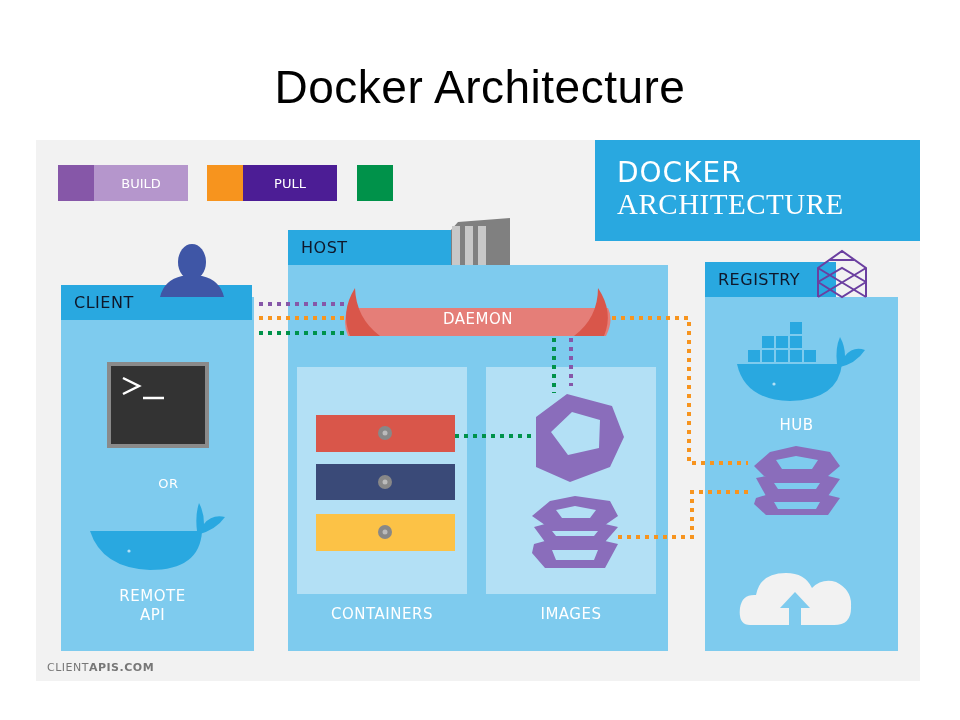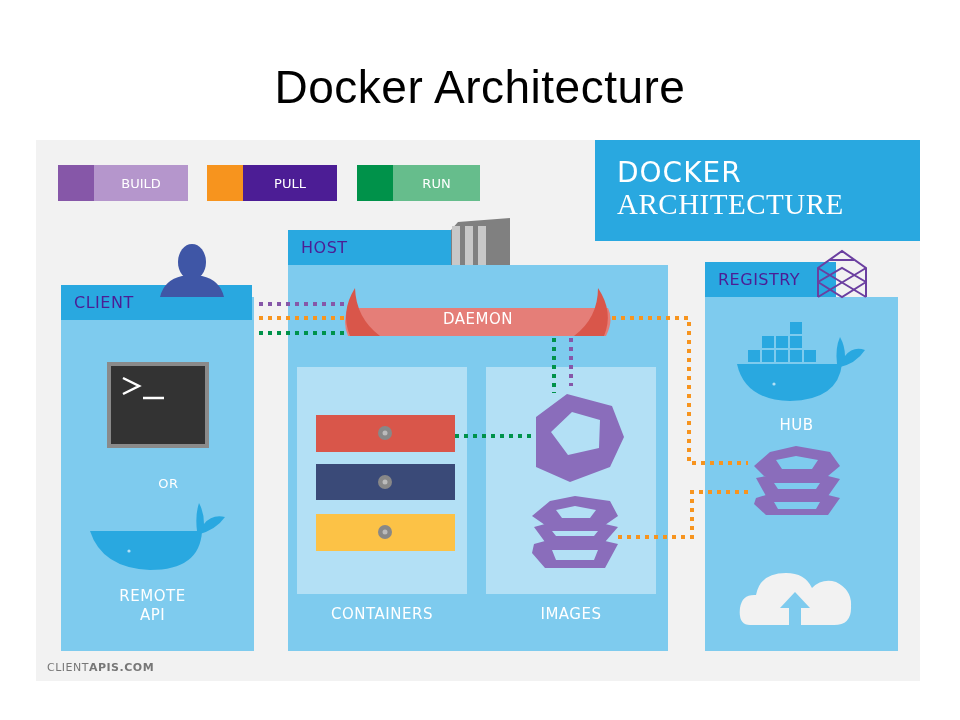--- a/index.html
+++ b/index.html
@@ -10,21 +10,21 @@
   .panel { position:absolute; left:36px; top:140px; width:884px; height:541px; background:#f2f2f2; }
   .abs { position:absolute; }
   .legend { position:absolute; height:36px; display:flex; }
   .legend .sw { width:36px; height:36px; }
   .legend .tx { flex:1; display:flex; align-items:center; justify-content:center;
                 color:#fff; font-family:"DejaVu Sans", sans-serif; font-size:13px; }
   .brand { position:absolute; left:595px; top:140px; width:325px; height:101px; background:#29a8e0; }
   .brand .l1 { position:absolute; left:22px; top:14px; font-size:28px; color:#fff; font-family:"DejaVu Sans", sans-serif; letter-spacing:1px; line-height:38px; }
   .brand .l2 { position:absolute; left:22px; top:48px; font-size:29px; color:#fff; font-family:Liberation Serif, serif; letter-spacing:0.5px; line-height:32px; }
   .hdr { position:absolute; background:#29a8e0; height:35px; display:flex; align-items:center; }
-  .hdr span { padding-left:13px; font-size:16px; color:#4c1d95; font-family:"DejaVu Sans", sans-serif; letter-spacing:0.5px; }
+  .hdr span { padding-left:13px; font-size:16px; color:#0f172a; font-family:"DejaVu Sans", sans-serif; letter-spacing:0.5px; }
   .body { position:absolute; background:#7ecbee; }
   .inner { position:absolute; background:#b3e0f5; }
   .cap { position:absolute; text-align:center; color:#fff; font-family:"DejaVu Sans", sans-serif; font-size:15px; letter-spacing:0.5px; }
   svg.overlay { position:absolute; left:0; top:0; width:960px; height:720px; pointer-events:none; }
 </style>
 </head>
 <body>
 
 <div class="slide-title">Docker Architecture</div>
 
@@ -33,21 +33,20 @@
 <div class="legend" style="left:58px;top:165px;width:130px;">
   <div class="sw" style="background:#8657a8"></div>
   <div class="tx" style="background:#b596cc">BUILD</div>
 </div>
 <div class="legend" style="left:207px;top:165px;width:130px;">
   <div class="sw" style="background:#f7941e"></div>
   <div class="tx" style="background:#4c1d95">PULL</div>
 </div>
 <div class="legend" style="left:357px;top:165px;width:123px;">
   <div class="sw" style="background:#00924a"></div>
-  <div class="tx" style="background:#66bd8c">RUN</div>
 </div>
 
 <div class="brand">
   <div class="l1">DOCKER</div>
   <div class="l2">ARCHITECTURE</div>
 </div>
 
 <div class="body" style="left:61px;top:297px;width:193px;height:354px;"></div>
 <div class="hdr" style="left:61px;top:262px;width:191px;margin-top:23px;">
   <span>CLIENT</span>

